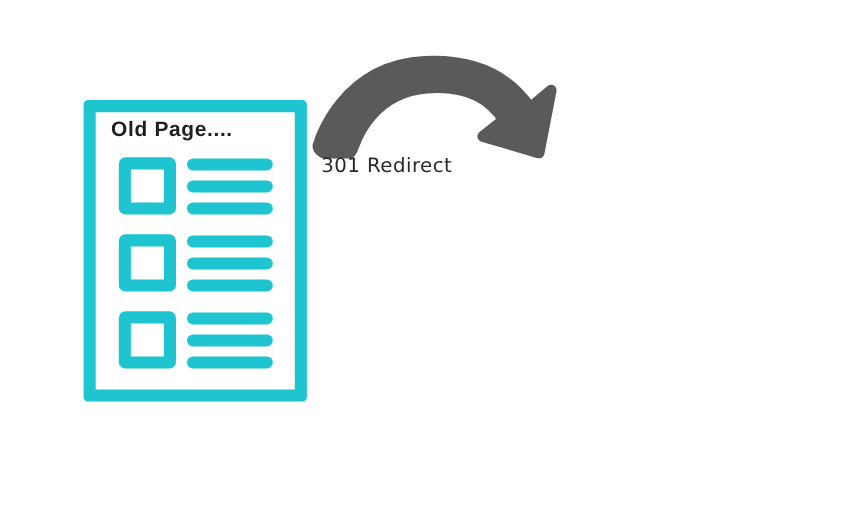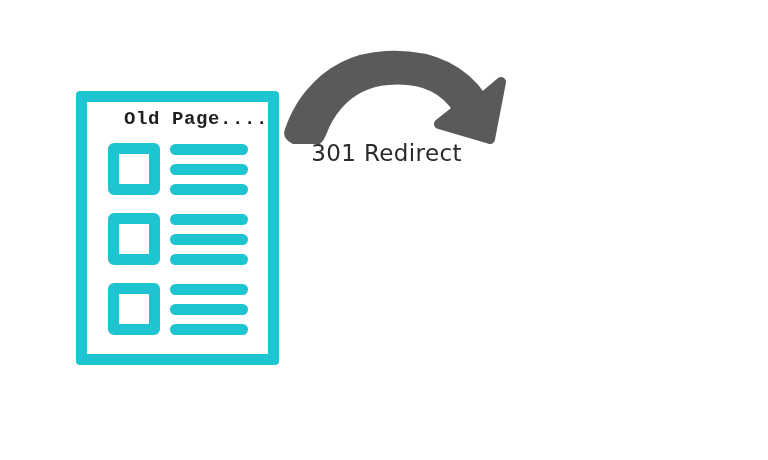--- a/index.html
+++ b/index.html
@@ -38,22 +38,22 @@
     top: 92px;
     width: 194px;
     height: 281px;
     border-width: 11px;
     border-color: #EDA513;
   }
   .page-title {
     position: absolute;
     left: 0;
     right: 0;
-    text-align: right;
-    font-family: Liberation Mono, monospace;
+    text-align: left;
+    font-family: Liberation Sans, sans-serif;
     font-size: 19px;
     font-weight: 600;
     letter-spacing: 0.6px;
     color: #1F1F1F;
     white-space: nowrap;
   }
   #page-old .page-title { top: 6px; padding-left: 14px; }
   #page-new .page-title { top: 5px; padding-left: 16px; }
 
   .row {
@@ -115,23 +115,23 @@
     width: 232px;
     height: 102px;
   }
   #arrow-wrap svg { display: block; width: 232px; height: 102px; }
 
   #redirect-label {
     position: absolute;
     left: 292px;
     top: 140px;
     width: 170px;
-    text-align: right;
+    text-align: left;
     font-family: "DejaVu Sans", sans-serif;
-    font-size: 23px;
+    font-size: 18px;
     font-weight: 500;
     letter-spacing: 0.4px;
     color: #2B2B2B;
     white-space: nowrap;
   }
 </style>
 </head>
 <body>
 
 <div id="canvas">

